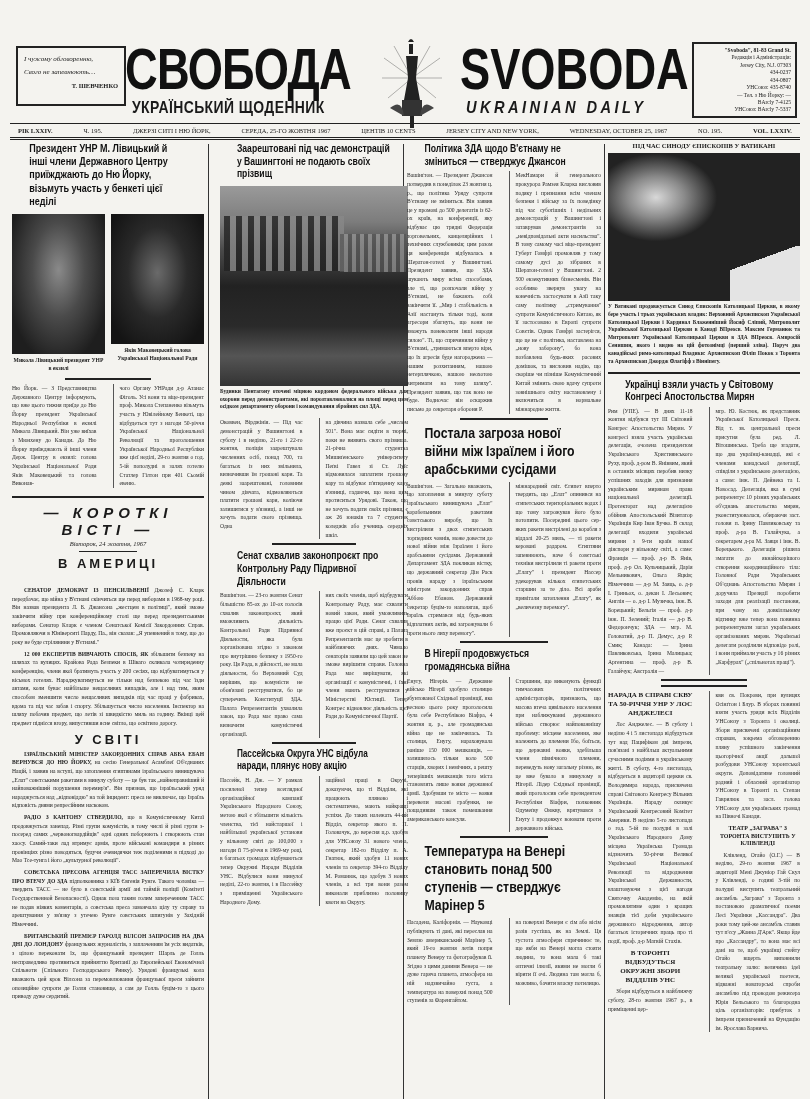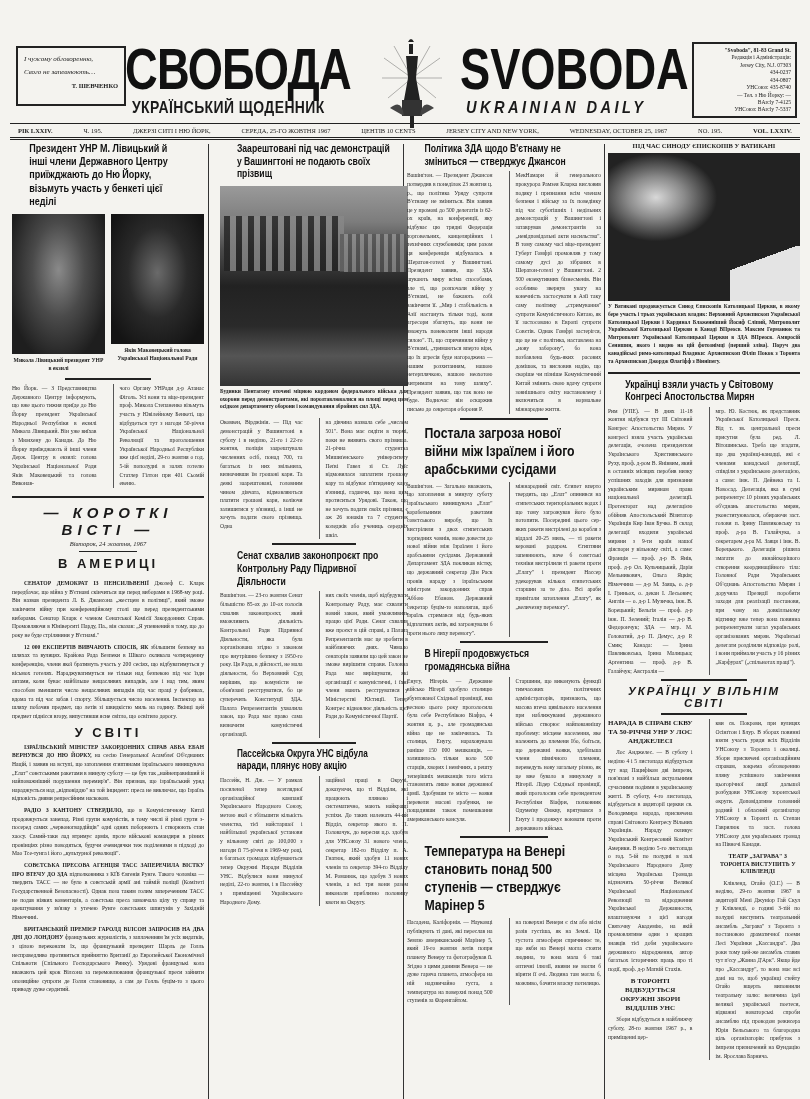--- a/index.html
+++ b/index.html
@@ -125,21 +125,21 @@
     <div class="two-col ruled body-text">
       <div>Ню Йорк. — З Представництва Державного Центру інформують, що вже цього тижня приїде до Ню Йорку президент Української Народньої Республіки в екзилі Микола Лівицький. Він уже виїхав з Мюнхену до Канади. До Ню Йорку приїжджають й інші члени Держ. Центру в екзилі: голова Української Національної Ради Яків Маковецький та голова Виконав-</div>
       <div>чого Органу УНРади д-р Атанас Фіголь. Усі вони та віце-президент проф. Микола Степаненко візьмуть участь у Ювілейному Бенкеті, що відбудеться тут з нагоди 50-річчя Української Національної Революції та проголошення Української Народньої Республіки вже цієї неділі, 29-го жовтня о год. 5-ій пополудні в залях готелю Статлер Гілтон при 401 Сьомій евеню.</div>
     </div>
     <div class="rule-full" style="margin-top:8px;"></div>
     <div class="section-title" style="font-size:15px;font-style:italic;margin-top:6px;letter-spacing:5px;">
       — <span>КОРОТКІ ВІСТІ</span> —
     </div>
     <div style="text-align:center;font-size:6.5px;font-style:italic;margin:2px 0;">Вівторок, 24 жовтня, 1967</div>
     <div class="rule-short" style="width:30%;border-top-width:1px;"></div>
-    <div class="section-title" style="font-size:13px;margin:4px 0 8px;">В АМЕРИЦІ</div>
+    <div class="section-title" style="font-size:13px;margin:4px 0 15px;">В АМЕРИЦІ</div>
     <div>
       <div class="news-item"><span class="para-lead">Сенатор демократ із Пенсильвенії</span> <span>Джозеф С. Кларк передбачає, що війна у В'єтнамі скінчиться ще перед виборами в 1968-му році. Він назвав президента Л. Б. Джансона „жестцем в політиці", який зможе закінчити війну при конференційному столі ще перед президентськими виборами. Сенатор Кларк є членом Сенатської Комісії Закордонних Справ. Промовляючи в Юніверситі Парду, Па., він сказав: „Я упевнений в тому, що до року не буде стрілянини у В'єтнамі."</span></div>
       <div class="news-item"><span class="para-lead">12 000 експертів вивчають спосіб, як</span> <span>збільшити безпеку на шляхах та вулицях. Крайова Рада Безпеки в Шікаго скликала чотириденну конференцію, члени якої братимуть участь у 200 сесіях, що відбуватимуться у вісьмох готелях. Нараджуватимуться не тільки над безпекою під час їзди автами, коли буває найбільше нещасливих випадків, але і над тим, яким способом зменшити число нещасливих випадків під час праці у фабриках, вдома та під час забав і спорту. Збільшується число населення. Інспектор на шляху побачив предмет, що летів зі швидкістю миль на годину. Вкінці цей предмет піднісся вгору, випустивши ясне світло, що освітило дорогу.</span></div>
     </div>
     <div class="section-title" style="font-size:13px;margin:4px 0 3px;">У СВІТІ</div>
     <div>
       <div class="news-item"><span class="para-lead">Ізраїльський міністер закордонних справ Абба Ебан вернувся до Ню Йорку,</span> <span>на сесію Генеральної Асамблеї Об'єднаних Націй, і заявив на вступі, що затоплення єгиптянами ізраїльського винищувача „Елат" совєтськими ракетами в минулу суботу — це був так „найнеправніший й найповажніший порушення перемир'я". Він признав, що ізраїльський уряд нараджується над „відповіддю" на той інцидент: преса не виключає, що Ізраїль відповість днями репресійним наскоком.</span></div>
       <div class="news-item"><span class="para-lead">Радіо з Кантону ствердило,</span> <span>що в Комуністичному Китаї продовжується занепад. Різні групи комуністів, в тому числі й різні гурти з-посеред самих „червоногвардійців" одні одних поборюють і створюють стан хаосу. Самий-таки лад втримує армія, проте військові командири в різних провінціях різно поводяться, будучи очевидячки теж поділеними в підході до Мао Тсе-тунга і його „культурної революції".</span></div>
       <div class="news-item"><span class="para-lead">Совєтська пресова агенція ТАСС заперечила вістку про втечу до ЗДА</span> <span>підполковника з КҐБ Євгенія Рунге. Такого чоловіка — твердить ТАСС — не було в совєтській армії ані таймій поліції (Комітеті Государственной Безопасності). Однак поза таким голим запереченням ТАСС не подав ніяких коментарів, а совєтська преса замовчала цілу ту справу та арештування у зв'язку з утечею Рунге совєтських шпигунів у Західній Німеччині.</span></div>
       <div class="news-item"><span class="para-lead">Британський премієр Гаролд Вілсон запросив на два дні до Лондону</span> <span>французьких журналістів, з заплаченням їм усіх видатків, з цілою переконати їх, що французький президент Шарль де Голль несправедливо противиться прийняттю Британії до Европейської Економічної Спільноти (Спільного Господарського Ринку). Урядові французькі кола вважають цей крок Вілсона за перемовлювання французької преси зайняти опозиційне супроти де Голля становище, а сам де Голль буцім-то з цього приводу дуже сердитий.</span></div>
@@ -219,21 +219,20 @@
     <div class="caption left" style="font-size:5.4px;">У Ватикані продовжується Синод Єпископів Католицької Церкви, в якому бере участь і трьох українських владик: Верховний Архиєпископ Української Католицької Церкви і Кардинал Блаженніший Йосиф Сліпий, Митрополит Української Католицької Церкви в Канаді ВПреосв. Максим Германюк та Митрополит Української Католицької Церкви в ЗДА ВПреосв. Амвросій Сенишин, якого і видно на цій фотознімці (перший зліва). Поруч два канадійські римо-католицькі Владики: Архиєпископ Філіп Покок з Торонта та Архиєпископ Джордж Флагіфф з Вінніпегу.</div>
     <div class="rule-full"></div>
     <div class="headline" style="font-size:10.5px;margin-top:4px;">
       <div class="hl-cond">Українці взяли участь у Світовому Конгресі Апостольства Мирян</div>
     </div>
     <div class="two-col ruled body-text" style="margin-top:4px;">
       <div>Рим (УПЕ). — В днях 11-18 жовтня відбувся тут III Світовий Конгрес Апостольства Мирян. У конгресі взяла участь українська делегація, очолена президентом Українського Християнського Руху, проф. д-ром В. Яніввим, який в останніх місяцях перобив низку успішних заходів для признання українським мирянам права національної делегації. Протекторат над делегацією обійняв Апостольський Візитатор Українців Кир Іван Бучко. В склад делегації входили українські миряни з 9-ти країн нашої діяспори у вільному світі, а саме: Франція — проф. д-р В. Янів, проф. д-р Ол. Кульчицький, Дарія Мельникович, Ольга Яцків; Німеччина — д-р М. Заяць, о. д-р І. Гриньох, о. декан І. Лесьович; Англія — о. д-р І. Музичка, інж. В. Борецький; Бельгія — проф. д-р інж. П. Зелений; Італія — д-р В. Федорончук; ЗДА — мгр. М. Головатий, д-р П. Демус, д-р Р. Смик; Канада: — Ірина Павликовська, Ірина Малицька; Аргентина — проф. д-р В. Галайчук; Австралія —</div>
       <div>мгр. Ю. Костюк, як представник Української Католицької Преси. Від т. зв. центральної преси присутня була ред. Л. Вітошинська. Треба ще згадати, що два українці-канадці, які є членами канадської делегації, співділи з українською делегацією, а саме: інж. П. Дейнека та І. Новосад. Делегація, яка в сумі репрезентує 10 різних українських об'єднань апостольства мирян, уконституювалася, обираючи заст. голови п. Ірину Павликовську та проф. д-ра В. Галайчука, а секретарем д-ра М. Заяця і інж. В. Борецького. Делегація рішила змагати до якнайскорішого створення координаційного тіла: Головної Ради Українських Об'єднань Апостольства Мирян і доручила Президії поробити заходи для реалізації постанови, при чому на довкілльному відтинку вже тепер вона повинна репрезентувати загал українських організованих мирян. Українські делегати розділили відповідо ролі, і вони приймали участь у 16 різних „Карфурах" („спільнотах праці").</div>
     </div>
     <div class="rule-short"></div>
-    <div class="section-title" style="font-size:11.5px;font-style:italic;margin:2px 0;letter-spacing:2px;">УКРАЇНЦІ У ВІЛЬНІМ СВІТІ</div>
     <div class="rule-short"></div>
     <div class="two-col ruled" style="margin-top:3px;">
       <div>
         <div class="small-head">НАРАДА В СПРАВІ СКВУ ТА 50-РІЧЧЯ УНР У ЛОС АНДЖЕЛЕСІ</div>
         <div class="body-text" style="margin-top:3px;text-indent:8px;">Лос Анджелес. — В суботу і неділю 4 і 5 листопада відбудуться тут над Пацифіком дві імпрези, пов'язані з найбільш актуальними сучасними подіями в українському житті. В суботу, 4-го листопада, відбудеться в авдиторії церкви св. Володимира нарада, присвячена справі Світового Конгресу Вільних Українців. Нараду скликує Український Конгресовий Комітет Америки. В неділю 5-го листопада о год. 5-ій по полудні в залі Українського Народного Дому місцева Українська Громада відзначить 50-річчя Великої Української Національної Революції та відродження Української Державности, влаштовуючи з цієї нагоди Святочну Академію, на якій промовлятиме один з кращих знавців тієї доби українського державного відродження, автор багатьох історичних праць про ті події, проф. д-р Матвій Стахів.</div>
         <div class="small-head" style="margin-top:4px;">В ТОРОНТІ ВІДБУДУТЬСЯ ОКРУЖНІ ЗБОРИ ВІДДІЛІВ УНС</div>
         <div class="body-text" style="margin-top:3px;text-indent:8px;">Збори відбудуться в найближчу суботу, 28-го жовтня 1967 р., в приміщенні цер-</div>
       </div>
       <div>
         <div class="body-text">кви св. Покрови, при вулицях Осінґтон і Блур. В зборах повинні взяти участь уряди всіх Відділів УНСоюзу з Торонта і околиці. Збори присвячені організаційним справам, зокрема обговоренню пляну успішного закінчення цьогорічної акції дальшої розбудови УНСоюзу торонтської округи. Доповідатиме головний радний і обласний організатор УНСоюзу в Торонті п. Степан Гаврилюк та засл. голова УНСоюзу для українських громад на Півночі Канади.</div>

